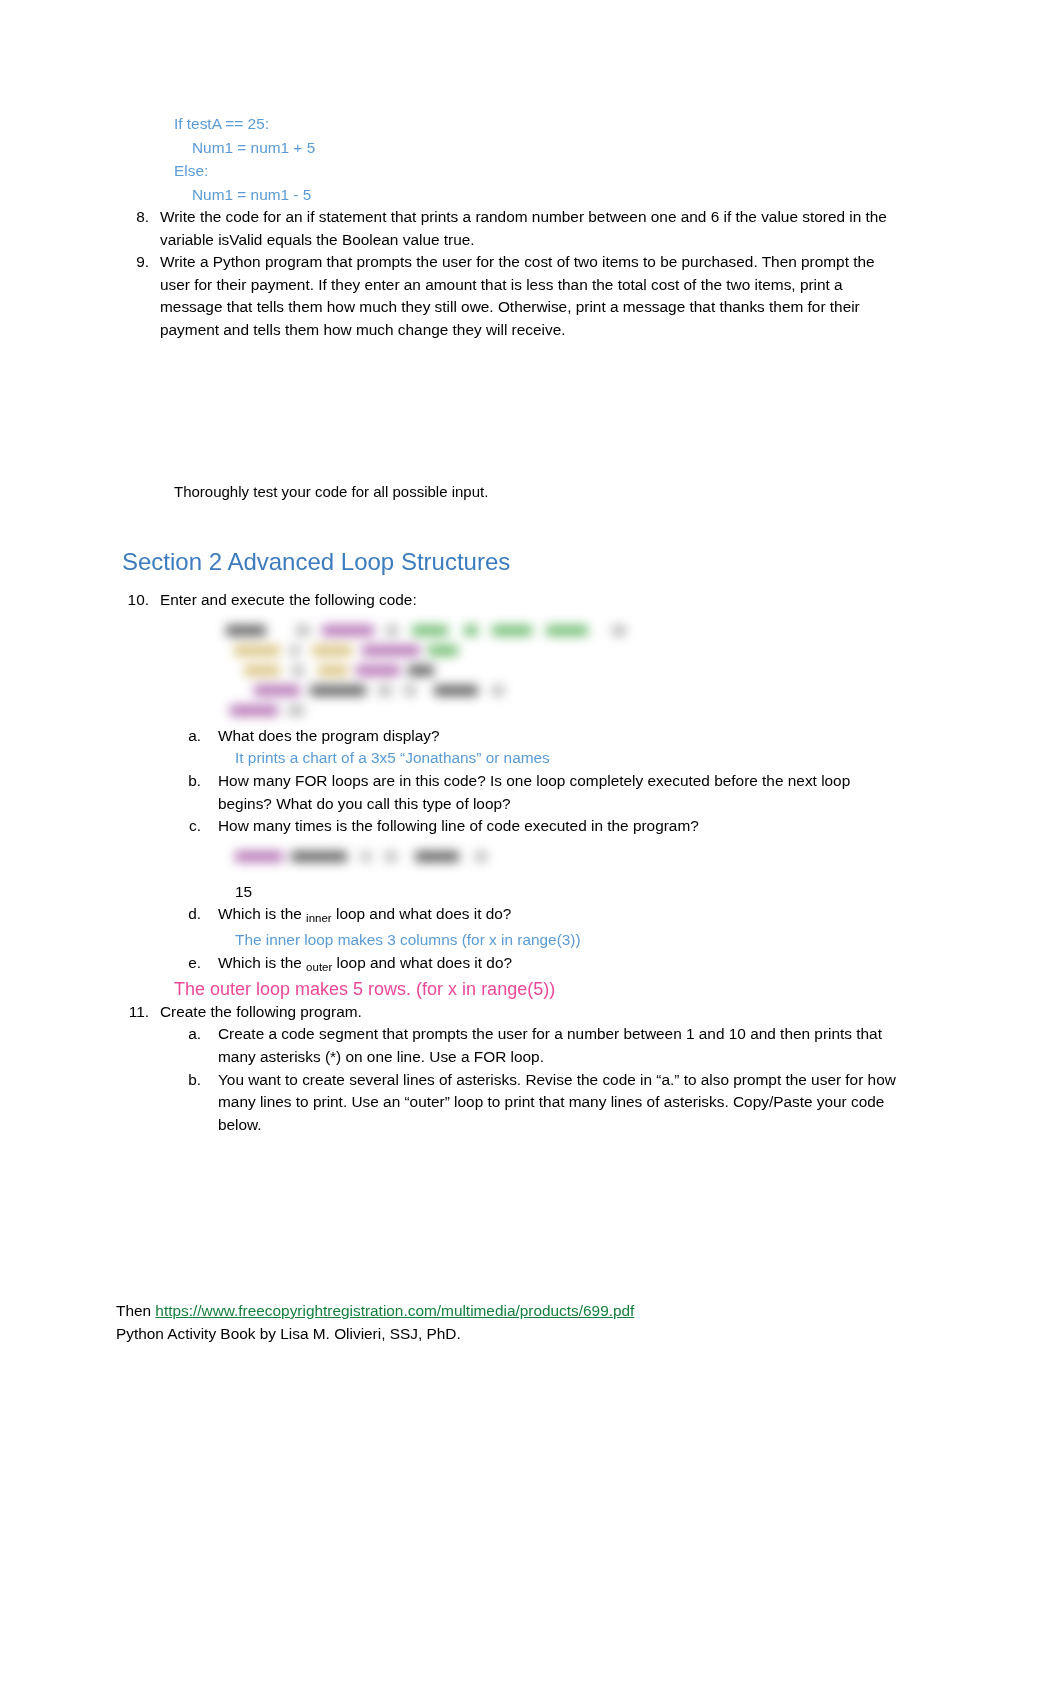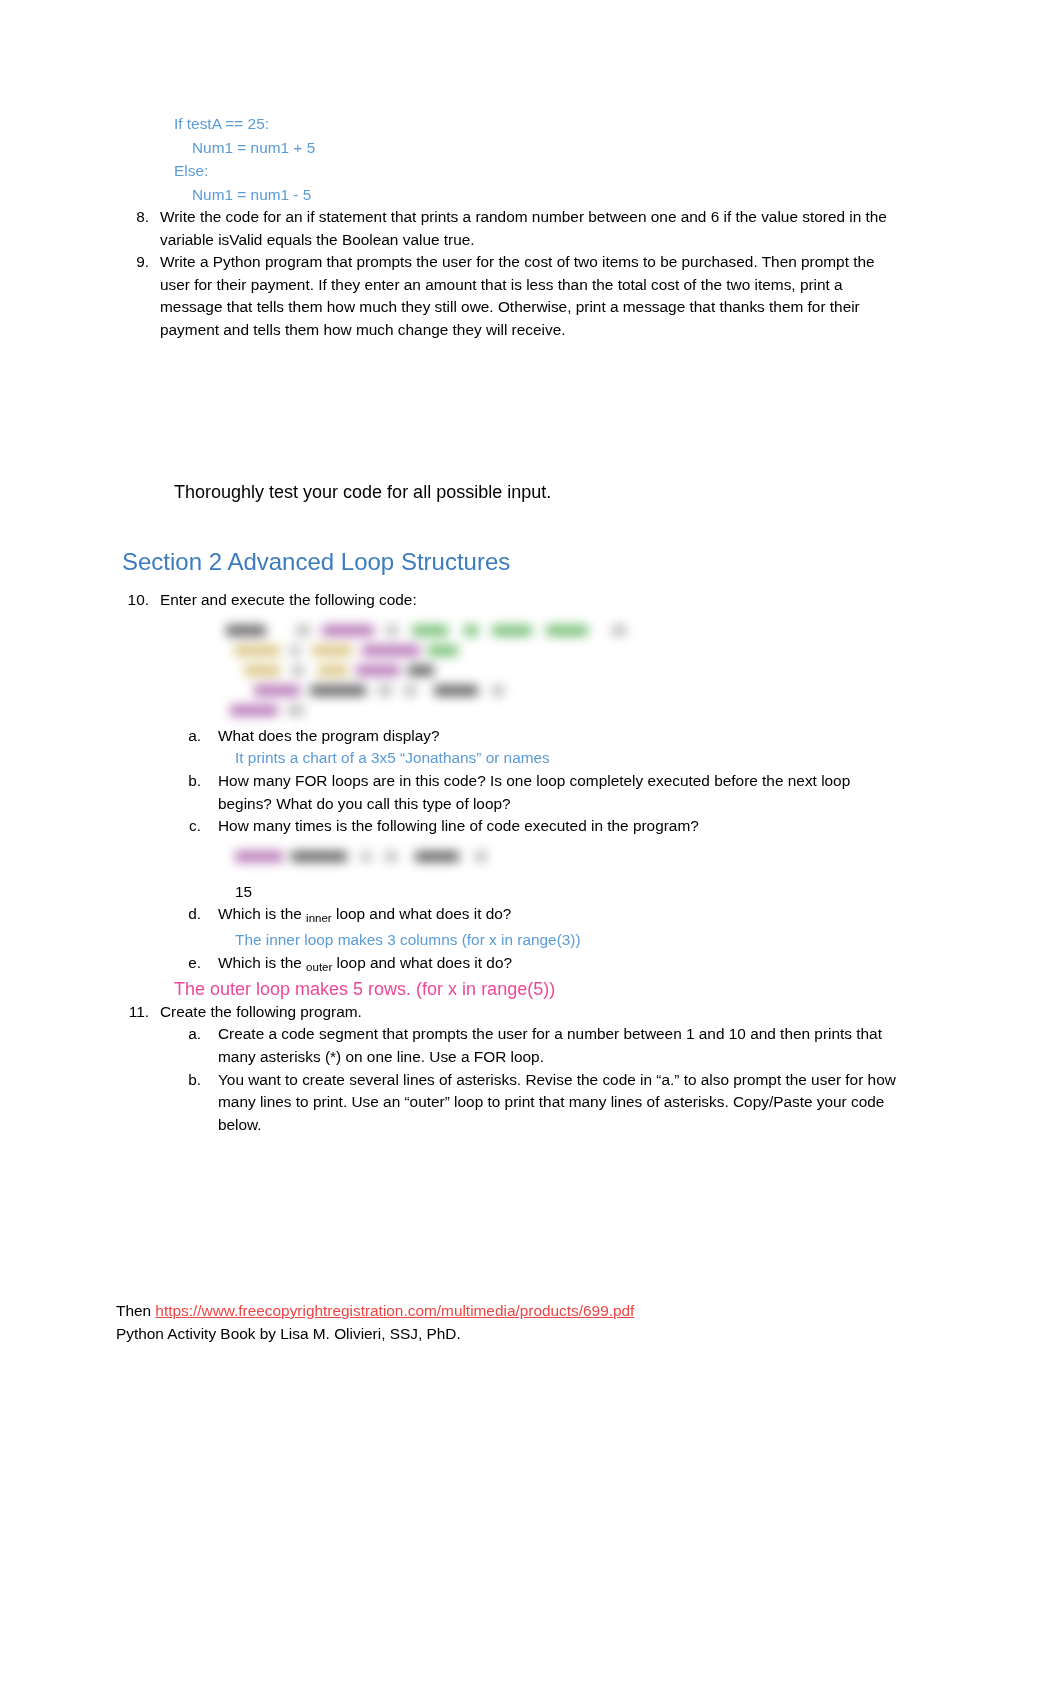--- a/index.html
+++ b/index.html
@@ -21,21 +21,21 @@
   }
   .content {
     position: absolute;
     left: 116px;
     top: 0;
     width: 790px;
   }
 
   
   .txt {
-    font-size: 18px;
+    font-size: 15px;
     line-height: 22.6px;
     color: #000000;
   }
 
   
   .numrow {
     display: flex;
     align-items: flex-start;
   }
   .numrow .marker {
@@ -140,21 +140,21 @@
     left: 116px;
     top: 1300px;
     width: 800px;
   }
   .footer-line {
     font-size: 15.4px;
     line-height: 22.6px;
     color: #000000;
   }
   .link {
-    color: #ef4444;
+    color: #15803d;
     text-decoration: underline;
     word-break: break-all;
   }
 
   .sub-sm {
     font-size: 11.5px;
     vertical-align: -0.22em;
   }
 </style>
 </head>

